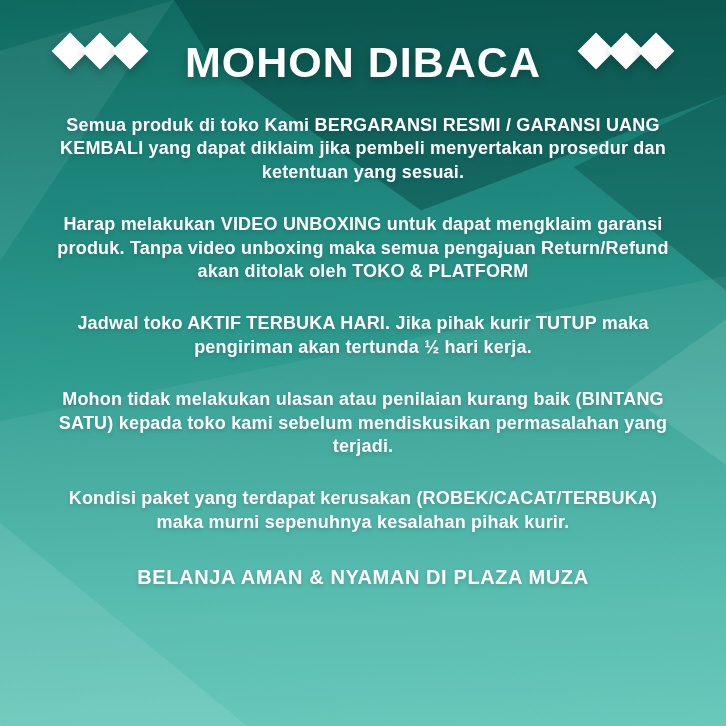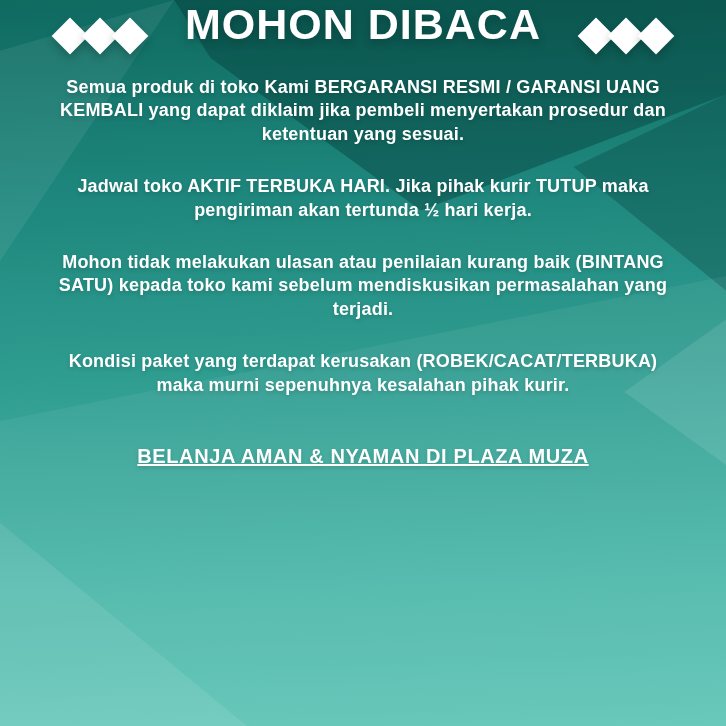--- a/index.html
+++ b/index.html
@@ -56,22 +56,23 @@
   .notice {
     position: relative;
     z-index: 2;
     width: 100%;
     height: 100%;
     color: #ffffff;
     text-align: center;
   }
   .title-row {
     display: flex;
-    align-items: flex-end;
+    align-items: flex-start;
     justify-content: center;
+    padding-top: 38px;
     margin-bottom: 27px;
   }
   .diamond-group {
     display: flex;
     align-items: center;
   }
   .diamond {
     width: 26px;
     height: 26px;
     background: #ffffff;
@@ -90,26 +91,25 @@
   .paragraphs p {
     max-width: 622px;
     margin: 8px auto 29px auto;
     font-size: 18px;
     font-weight: bold;
     line-height: 1.3;
     letter-spacing: 0.2px;
     text-shadow: 0 2px 4px rgba(0, 30, 28, 0.18);
   }
   .tagline {
-    margin: 48px auto 0 auto;
+    margin: 32px auto 0 auto;
     font-size: 20px;
     font-weight: bold;
     letter-spacing: 0.6px;
     text-shadow: 0 2px 4px rgba(0, 30, 28, 0.18);
-    text-decoration: underline;
   }
 </style>
 </head>
 <body>
 
 <div class="canvas">
 
   <div class="facet facet-dark-top"></div>
   <div class="facet facet-dark-right"></div>
   <div class="facet facet-light-topleft"></div>
@@ -128,20 +128,21 @@
       <h1 class="page-title">MOHON DIBACA</h1>
       <span class="diamond-group">
         <span class="diamond"></span>
         <span class="diamond"></span>
         <span class="diamond"></span>
       </span>
     </div>
 
     <div class="paragraphs">
       <p>Semua produk di toko Kami BERGARANSI RESMI / GARANSI UANG KEMBALI yang dapat diklaim jika pembeli menyertakan prosedur dan ketentuan yang sesuai.</p>
+      <p>Harap melakukan VIDEO UNBOXING untuk dapat mengklaim garansi produk. Tanpa video unboxing maka semua pengajuan Return/Refund akan ditolak oleh TOKO &amp; PLATFORM</p>
       <p>Jadwal toko AKTIF TERBUKA HARI. Jika pihak kurir TUTUP maka pengiriman akan tertunda ½ hari kerja.</p>
       <p>Mohon tidak melakukan ulasan atau penilaian kurang baik (BINTANG SATU) kepada toko kami sebelum mendiskusikan permasalahan yang terjadi.</p>
       <p>Kondisi paket yang terdapat kerusakan (ROBEK/CACAT/TERBUKA) maka murni sepenuhnya kesalahan pihak kurir.</p>
     </div>
 
     <p class="tagline">BELANJA AMAN &amp; NYAMAN DI PLAZA MUZA</p>
 
   </div>
 </div>
 

